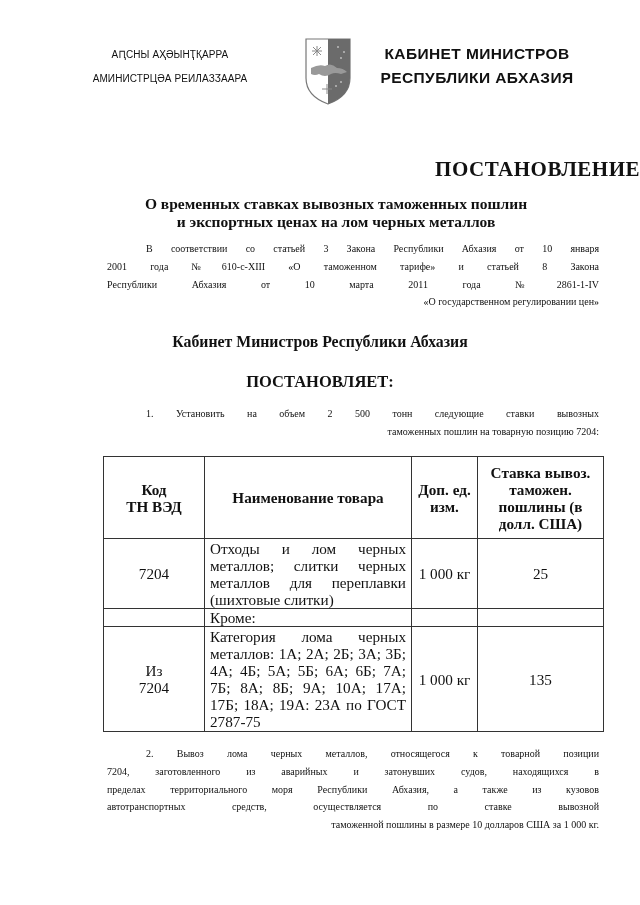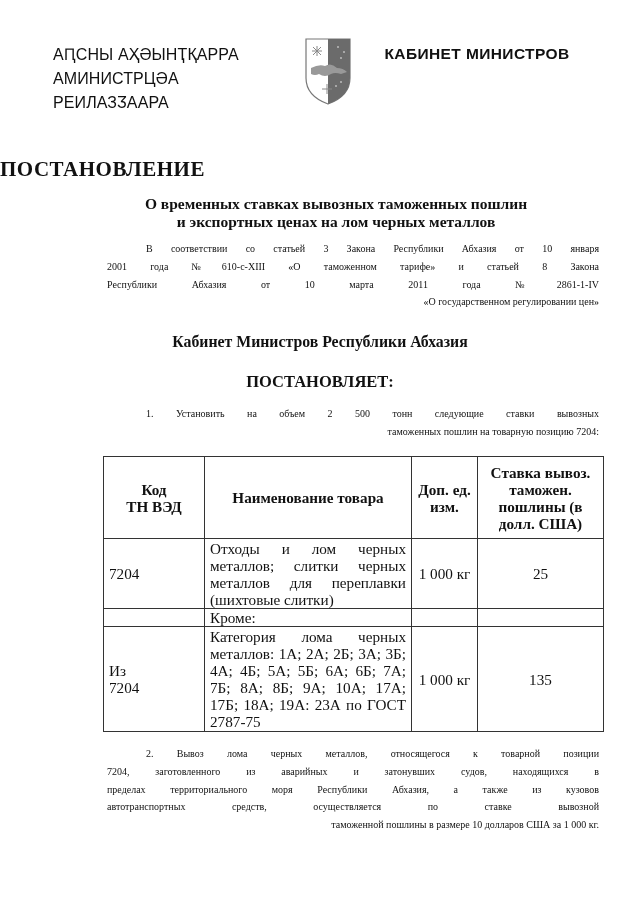--- a/index.html
+++ b/index.html
@@ -2,39 +2,39 @@
 <html><head>
   <meta charset="utf-8">
   <style>
     html, body { margin: 0; padding: 0; background: #ffffff; }
     body { width: 640px; height: 905px; position: relative; overflow: hidden; color: #111; }
     .sans { font-family: "Liberation Sans", sans-serif; }
     .serif { font-family: "Liberation Serif", serif; }
     .abs { position: absolute; }
 
     
-    .hdr-left { left: 53px; top: 43px; width: 220px; font-size: 16px; line-height: 24px; letter-spacing: 0.1px; }
+    .hdr-left { left: 60px; top: 43px; width: 220px; text-align: center; font-size: 10px; line-height: 24px; letter-spacing: 0.1px; }
     .hdr-right { left: 372px; top: 42px; width: 210px; text-align: center; font-size: 15.5px; font-weight: bold; line-height: 24px; letter-spacing: 0.4px; }
     .emblem { left: 305px; top: 38px; width: 46px; height: 67px; }
 
-    .title { left: 0; width: 640px; top: 157px; text-align: left; font-size: 21px; font-weight: bold; letter-spacing: 0.5px; }
+    .title { left: 0; width: 640px; top: 157px; text-align: right; font-size: 21px; font-weight: bold; letter-spacing: 0.5px; }
     .subtitle { left: 16px; width: 640px; top: 195px; text-align: center; font-size: 15.5px; font-weight: bold; line-height: 18px; }
 
     .para { left: 107px; width: 492px; font-size: 10px; line-height: 17.8px; text-align: justify; }
     .para .indent { display: inline-block; width: 39px; }
     .line-j { display: block; text-align: justify; text-align-last: justify; }
     .line-l { display: block; text-align: right; }
 
     .center-bold { left: 0; width: 640px; text-align: center; font-size: 15.8px; font-weight: bold; }
 
     
     table.tariff { position: absolute; left: 103px; top: 456px; width: 501px; border-collapse: collapse; font-family: "Liberation Serif", serif; font-size: 15.2px; line-height: 17px; }
     table.tariff td, table.tariff th { border: 1.3px solid #333; padding: 0 5px; vertical-align: middle; }
     table.tariff th { font-weight: bold; text-align: center; height: 81px; }
-    .c1 { width: 90px; text-align: left; }
+    .c1 { width: 90px; text-align: center; }
     .c2 { width: 196px; margin-top: 25px; }
     .c3 { width: 55px; text-align: center; white-space: nowrap; }
     .c4 { text-align: center; }
     .desc { text-align: justify; text-align-last: left; }
     .desc .jl { display: block; text-align: justify; text-align-last: justify; }
   </style>
 </head>
 <body>
 
 <div class="abs hdr-left sans">
@@ -60,20 +60,21 @@
         <circle cx="39" cy="14" r="1"></circle>
         <circle cx="36" cy="20" r="1"></circle>
         <circle cx="31" cy="48" r="1"></circle>
         <circle cx="36" cy="44" r="1"></circle>
       </g>
   </svg>
 </div>
 
 <div class="abs hdr-right sans">
   <div>КАБИНЕТ МИНИСТРОВ</div>
+  <div>РЕСПУБЛИКИ АБХАЗИЯ</div>
 </div>
 
 <div class="abs title serif">ПОСТАНОВЛЕНИЕ</div>
 
 <div class="abs subtitle serif">
   <div>О временных ставках вывозных таможенных пошлин</div>
   <div>и экспортных ценах на лом черных металлов</div>
 </div>
 
 <div class="abs para serif" style="top:240px;">

